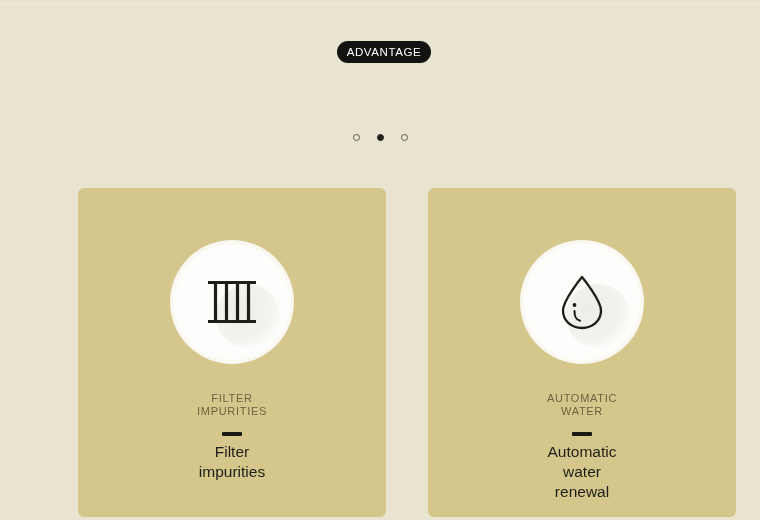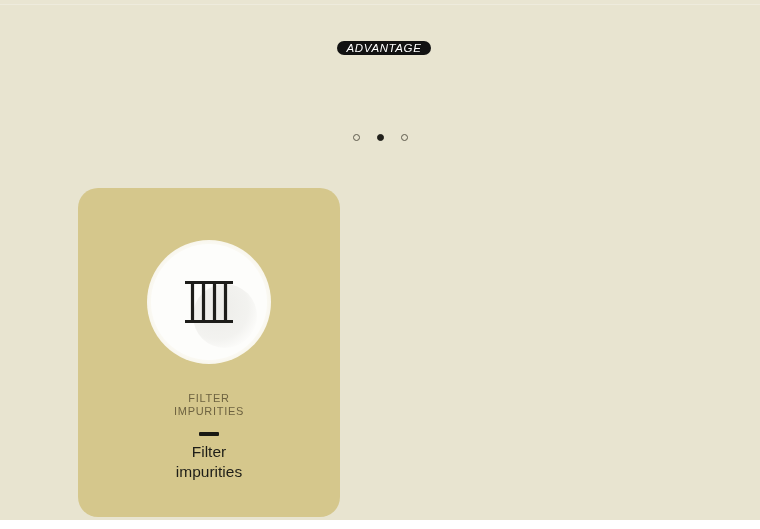--- a/index.html
+++ b/index.html
@@ -37,31 +37,30 @@
     height: 9px;
     background: #ffffff;
   }
 
   
   .badge {
     position: absolute;
     left: 337px;
     top: 36px;
     width: 94px;
-    height: 14px;
+    height: 22px;
     background: #121212;
     border-radius: 11px;
     color: #ffffff;
     font-size: 11.5px;
     letter-spacing: 0.6px;
     display: flex;
     align-items: center;
     justify-content: center;
     font-weight: 400;
-    font-style: italic;
   }
 
   
   .title {
     position: absolute;
     left: 0;
     top: 83px;
     width: 760px;
     text-align: center;
     font-size: 21px;
@@ -98,24 +97,24 @@
   .cards {
     position: absolute;
     left: 0;
     top: 183px;
     width: 760px;
     height: 330px;
   }
   .card {
     position: absolute;
     top: 0;
-    width: 262px;
+    width: 308px;
     height: 329px;
     background: #d5c78c;
-    border-radius: 20px;
+    border-radius: 6px;
     box-sizing: border-box;
     overflow: hidden;
   }
   .card.left  { left: 78px; }
   .card.right { left: 428px; }
 
   .icon-wrap {
     position: absolute;
     left: 50%;
     top: 52px;
@@ -234,18 +233,43 @@
         </div>
 
         <div class="divider"></div>
 
         <div class="caption-main">
           <div>Filter</div>
           <div>impurities</div>
         </div>
       </div>
 
+      <div class="card right">
+        <div class="icon-wrap">
+          <div class="icon-glow"></div>
+          <div class="icon-circle"></div>
+          <div class="icon-inner-shadow"></div>
+          <svg class="icon-svg" width="52" height="60" viewBox="0 0 52 60">
+            <path d="M26 5 C26 5 45 28 45 38.5 C45 49 36.5 56 26 56 C15.5 56 7 49 7 38.5 C7 28 26 5 26 5 Z" fill="none" stroke="#1d1d1a" stroke-width="2.3" stroke-linejoin="round"></path>
+            <circle cx="18.5" cy="33" r="1.9" fill="#1d1d1a"></circle>
+            <path d="M18.5 39 C18.5 44.5 19.5 47.5 24 48.8" fill="none" stroke="#1d1d1a" stroke-width="2.1" stroke-linecap="round"></path>
+          </svg>
+        </div>
+
+        <div class="caption-upper">
+          <div>AUTOMATIC</div>
+          <div>WATER</div>
+        </div>
+
+        <div class="divider"></div>
+
+        <div class="caption-main">
+          <div>Automatic</div>
+          <div>water</div>
+          <div>renewal</div>
+        </div>
+      </div>
 
     </div>
   </div>
 
   <div class="bottom-strip"></div>
 </div>
 
 </body></html>

